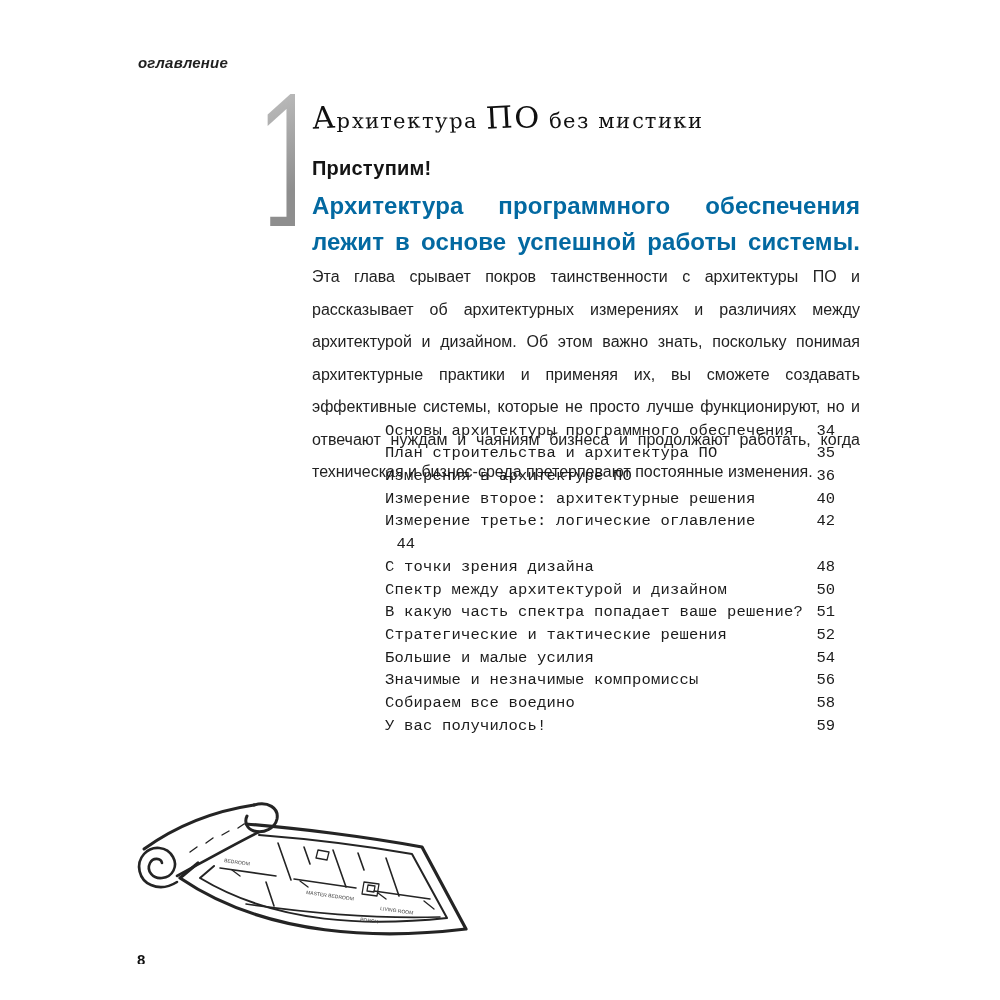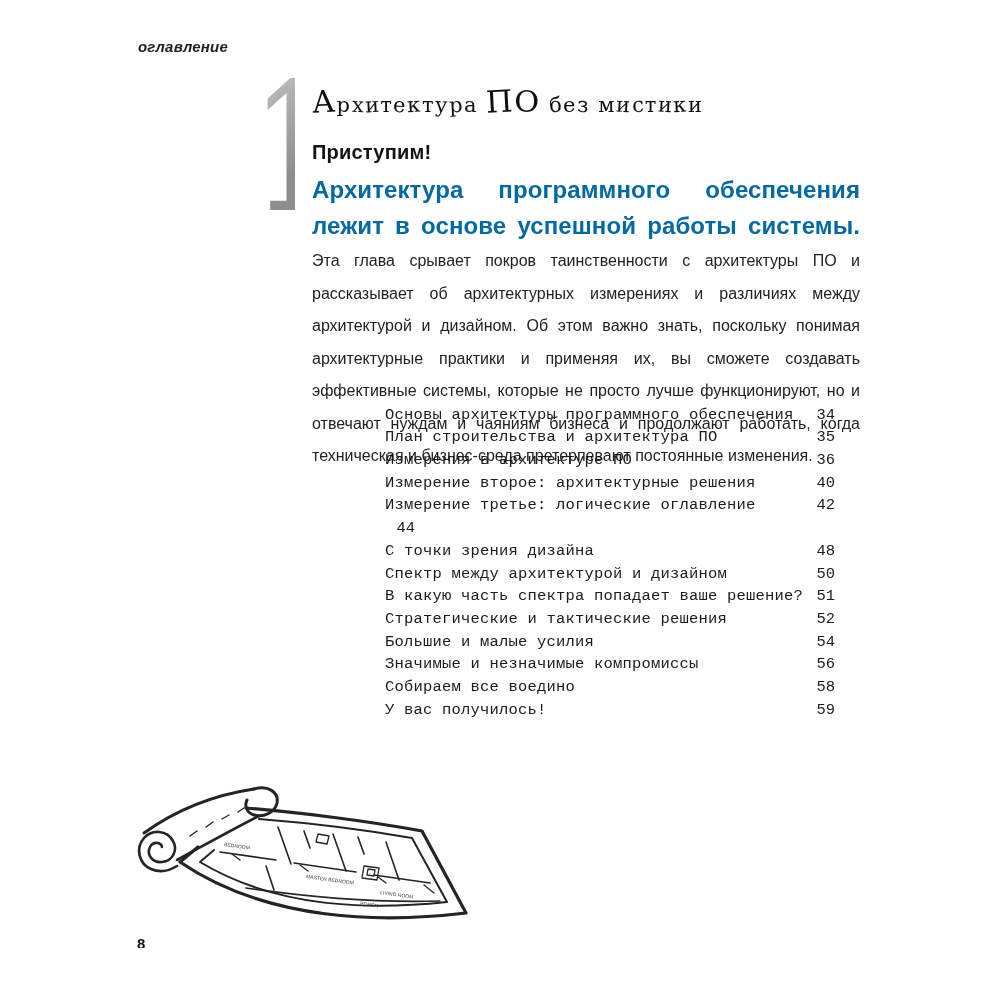--- a/index.html
+++ b/index.html
@@ -1,20 +1,20 @@
 <!DOCTYPE html>
 <html lang="ru"><head>
 <meta charset="utf-8">
 <style>
   * { margin:0; padding:0; box-sizing:border-box; }
   html,body { background:#ffffff; }
   body { font-family:"Liberation Sans", sans-serif; color:#1c1c1c; }
   .page {
     position:relative; width:1000px; height:948px; background:#ffffff;
-    overflow:hidden; margin:0 auto;
+    overflow:hidden; margin:16px auto;
   }
 
   .running-head {
     position:absolute; left:138px; top:38px;
     font:italic 700 15px/1.2 "Liberation Sans", sans-serif;
     color:#1f1f1f; letter-spacing:.2px;
   }
 
   .chapter-numeral {
     position:absolute; left:252px; top:74px; width:60px; height:150px;

